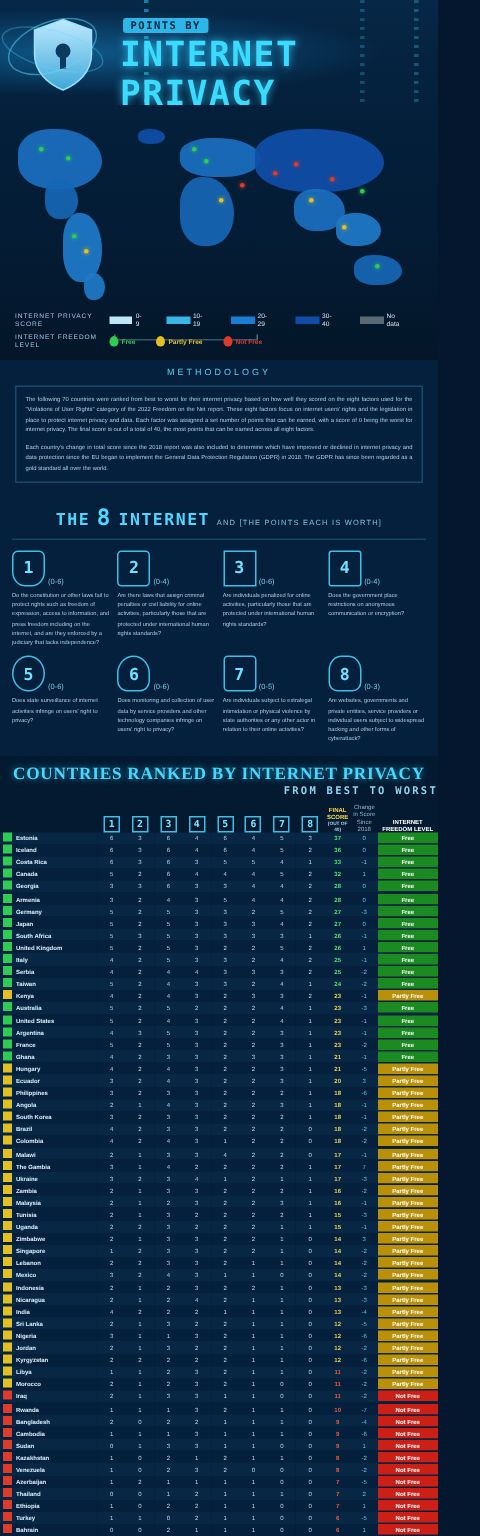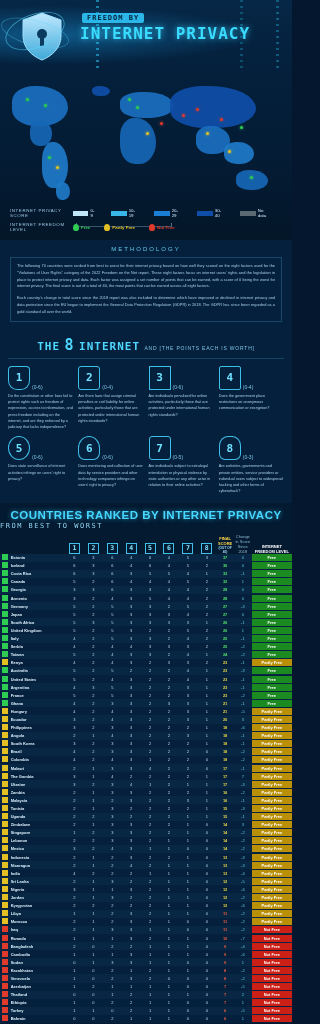--- a/index.html
+++ b/index.html
@@ -33,21 +33,21 @@
     font-family:"DejaVu Sans Mono", monospace;
     font-size:20px; font-weight:bold; letter-spacing:2px; color:#3fe0ff;
     text-shadow:0 0 6px rgba(60,210,255,.8);
   }
   .rankedby { display:inline-block; background:#2bb7e8; color:#04223c;
     font-family:"DejaVu Sans Mono", monospace;
     font-size:7px; font-weight:bold; letter-spacing:1px; padding:1px 5px;
     border-radius:2px; margin:2px 0 1px 2px; }
   .h2 {
     font-family:"DejaVu Sans Mono", monospace;
-    font-size:16px; font-weight:bold; letter-spacing:1px; color:#39dcff;
+    font-size:23px; font-weight:bold; letter-spacing:1px; color:#39dcff;
     text-shadow:0 0 6px rgba(60,210,255,.8);
   }
 
   
   .map {
     height: 170px; position: relative;
     background: linear-gradient(180deg,#04203c 0%, #041b33 60%, #031628 100%);
     overflow:hidden;
   }
   .blob { position:absolute; background:#1666b4; border-radius:42% 58% 50% 45%; opacity:.92;}
@@ -86,24 +86,24 @@
   .fcell { }
   .ficon { display:flex; align-items:flex-end; gap:2px; height:26px; margin-bottom:3px;}
   .fshape { width:22px; height:24px; border:1.2px solid #3fbfe8; position:relative;
             display:flex; align-items:center; justify-content:center;
             color:#6fe2ff; font-family:"DejaVu Sans Mono",monospace; font-size:11px; font-weight:bold;}
   .fpts { font-size:5px; color:#7fc4e4; }
   .ftxt { font-size:3.8px; line-height:1.65; color:#a9cfe8; }
 
   
   .ranksec { background:#031a31; padding:6px 0 4px; }
-  .rtitle { font-family:Liberation Sans, sans-serif; text-align:center; font-size:11.5px;
+  .rtitle { font-family:Liberation Serif, serif; text-align:center; font-size:11.5px;
     font-weight:bold; color:#46d8ff; letter-spacing:.5px; text-shadow:0 0 5px rgba(60,210,255,.7);}
-  .rsub { text-align:left; font-family:"DejaVu Sans Mono",monospace; font-size:7px;
-    color:#8fd4ef; letter-spacing:1.5px; margin:1px 0 4px; }
+  .rsub { text-align:right; font-family:"DejaVu Sans Mono",monospace; font-size:7px;
+    color:#8fd4ef; letter-spacing:1.5px; margin:1px 0 4px;font-weight:bold; }
   table.rt { width:100%; border-collapse:collapse; }
   table.rt th, table.rt td { font-size:4px; padding:0; }
   .thead th { color:#6fd4f2; font-size:4.3px; font-weight:bold; vertical-align:bottom;
      line-height:1.25; padding-bottom:2px; }
   .fic { width:11px; height:11px; border:1px solid #3fbfe8; display:inline-flex;
      align-items:center; justify-content:center; color:#7fe6ff;
      font-family:"DejaVu Sans Mono",monospace; font-size:6.5px; font-weight:bold; }
   .rt tbody tr:nth-child(odd) { background:#072banother; }
   .rt tbody tr { height:8.1px; }
   .rt tbody tr:nth-child(even) { background:#05203c; }
@@ -140,21 +140,21 @@
           </linearGradient>
         </defs>
         <path d="M28 5 L47 12 V28 C47 40 38 48 28 52 C18 48 9 40 9 28 V12 Z" fill="url(#shg)" stroke="#9fe0ff" stroke-width="1"></path>
         <circle cx="28" cy="26" r="5" fill="#0a3a5e"></circle>
         <rect x="26" y="28" width="4" height="10" fill="#0a3a5e"></rect>
       </svg>
     </div>
     <div class="orbit"></div>
     <div class="orbit2"></div>
     <div class="htext">
-      <div class="rankedby">FREEDOM BY</div>
+      <div class="rankedby">POINTS BY</div>
       <div class="h2">INTERNET PRIVACY</div>
     </div>
   </div>
 
   <div class="map">
 
     <div class="blob" style="left:12px; top:16px; width:56px; height:40px; background:#1a6fc0;"></div>
     <div class="blob" style="left:30px; top:50px; width:22px; height:26px; background:#1666b4;"></div>
     <div class="blob" style="left:42px; top:72px; width:26px; height:46px; background:#1e7ac8;"></div>
     <div class="blob" style="left:92px; top:16px; width:18px; height:10px; background:#0f4ea8;"></div>

